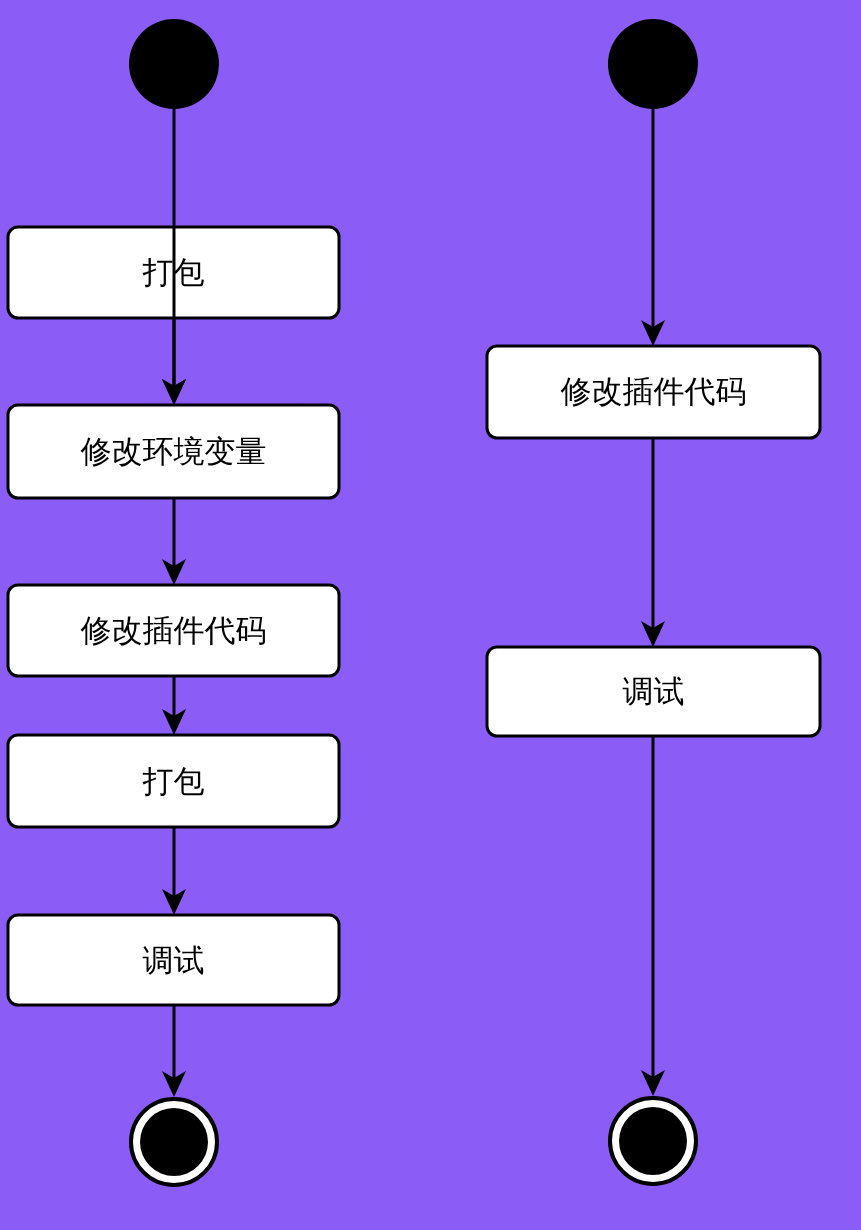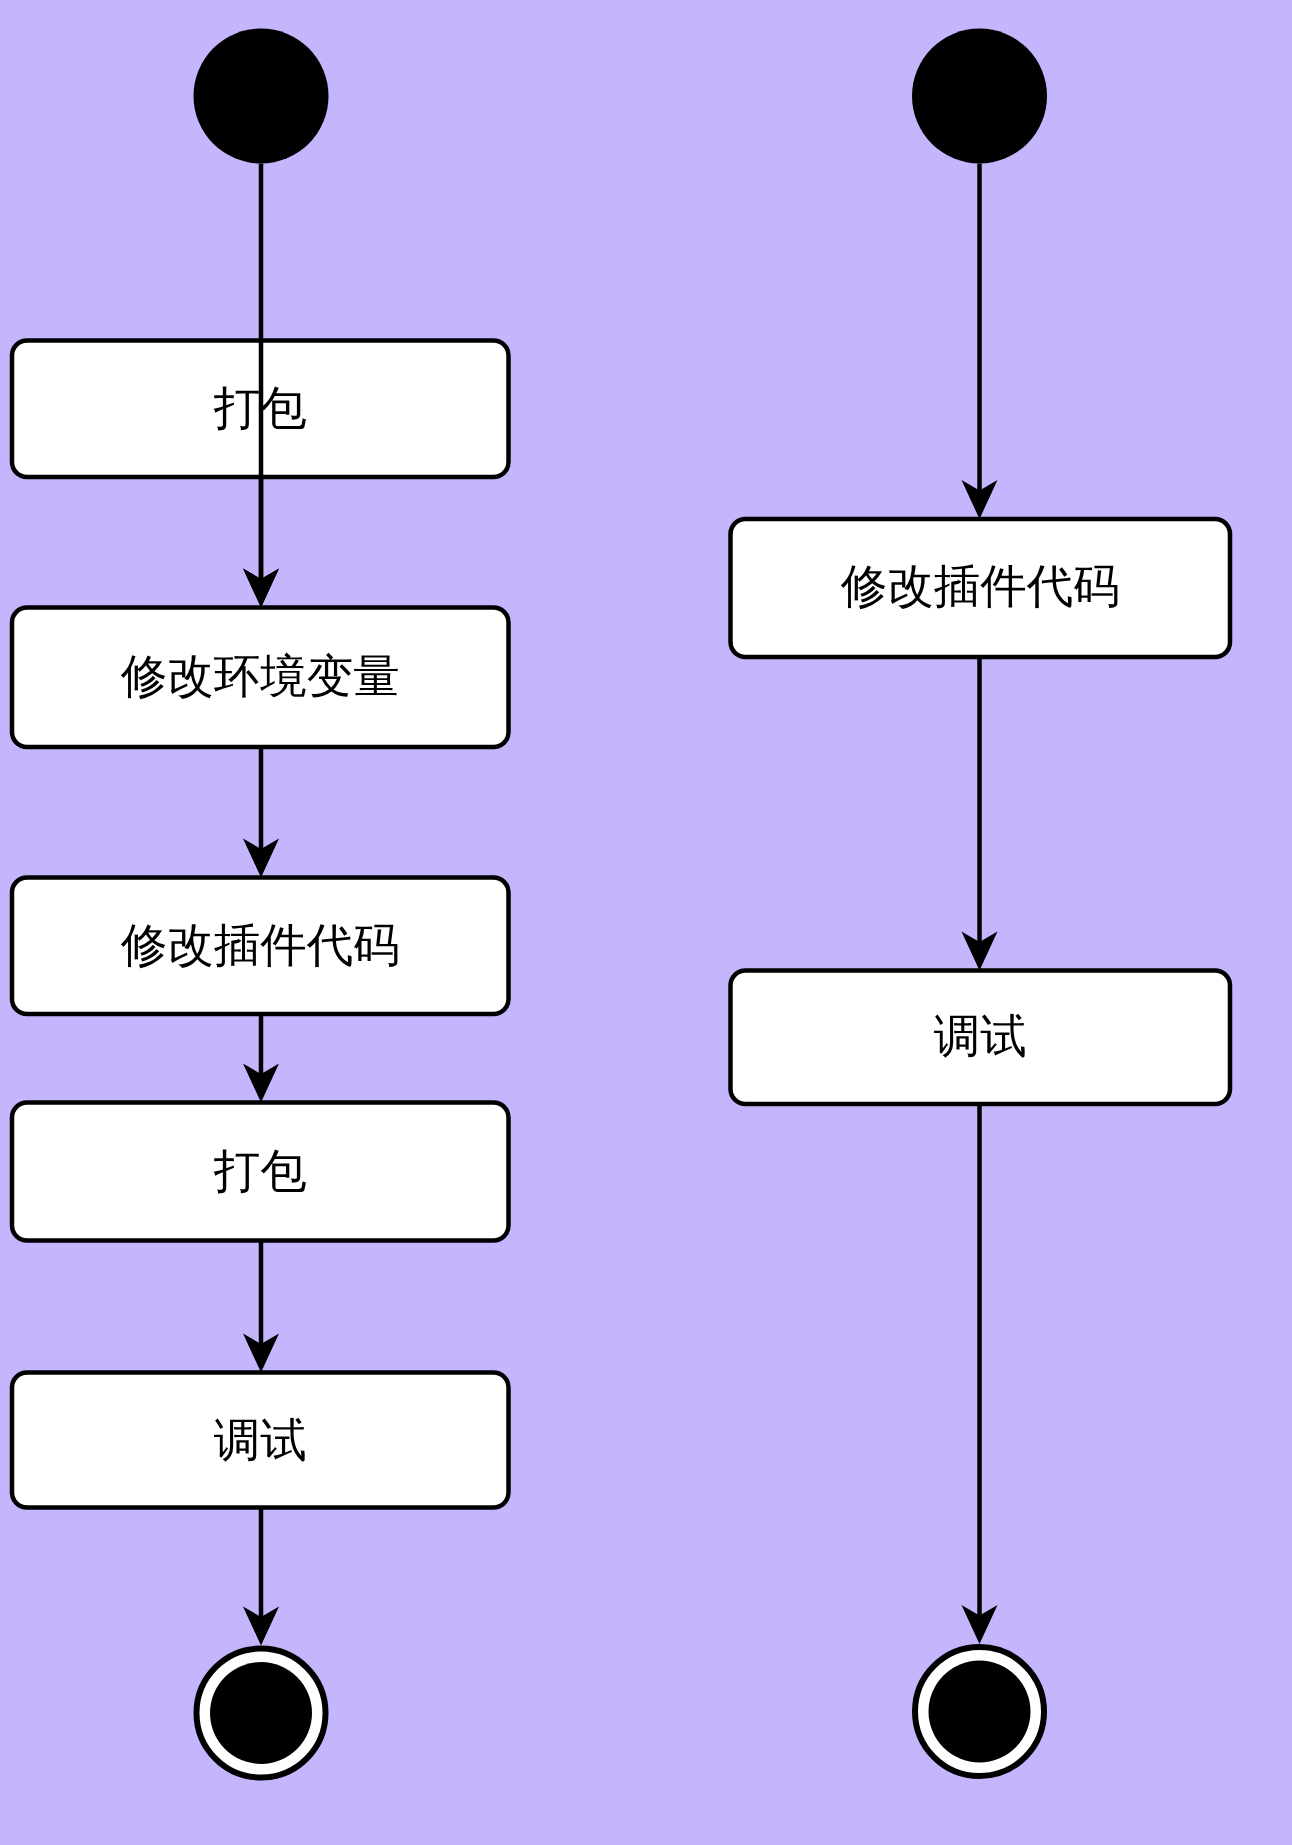--- a/index.html
+++ b/index.html
@@ -11,21 +11,21 @@
   body {
     width: 861px;
     height: 1230px;
     overflow: hidden;
     font-family: "DejaVu Sans", "Liberation Sans", sans-serif;
   }
   #diagram-root {
     position: relative;
     width: 861px;
     height: 1230px;
-    background: #c4b5fd;
+    background: #8b5cf6;
   }
   svg#activity-diagram {
     display: block;
     width: 861px;
     height: 1230px;
   }
   .node-box {
     fill: #ffffff;
     stroke: #000000;
     stroke-width: 3;

